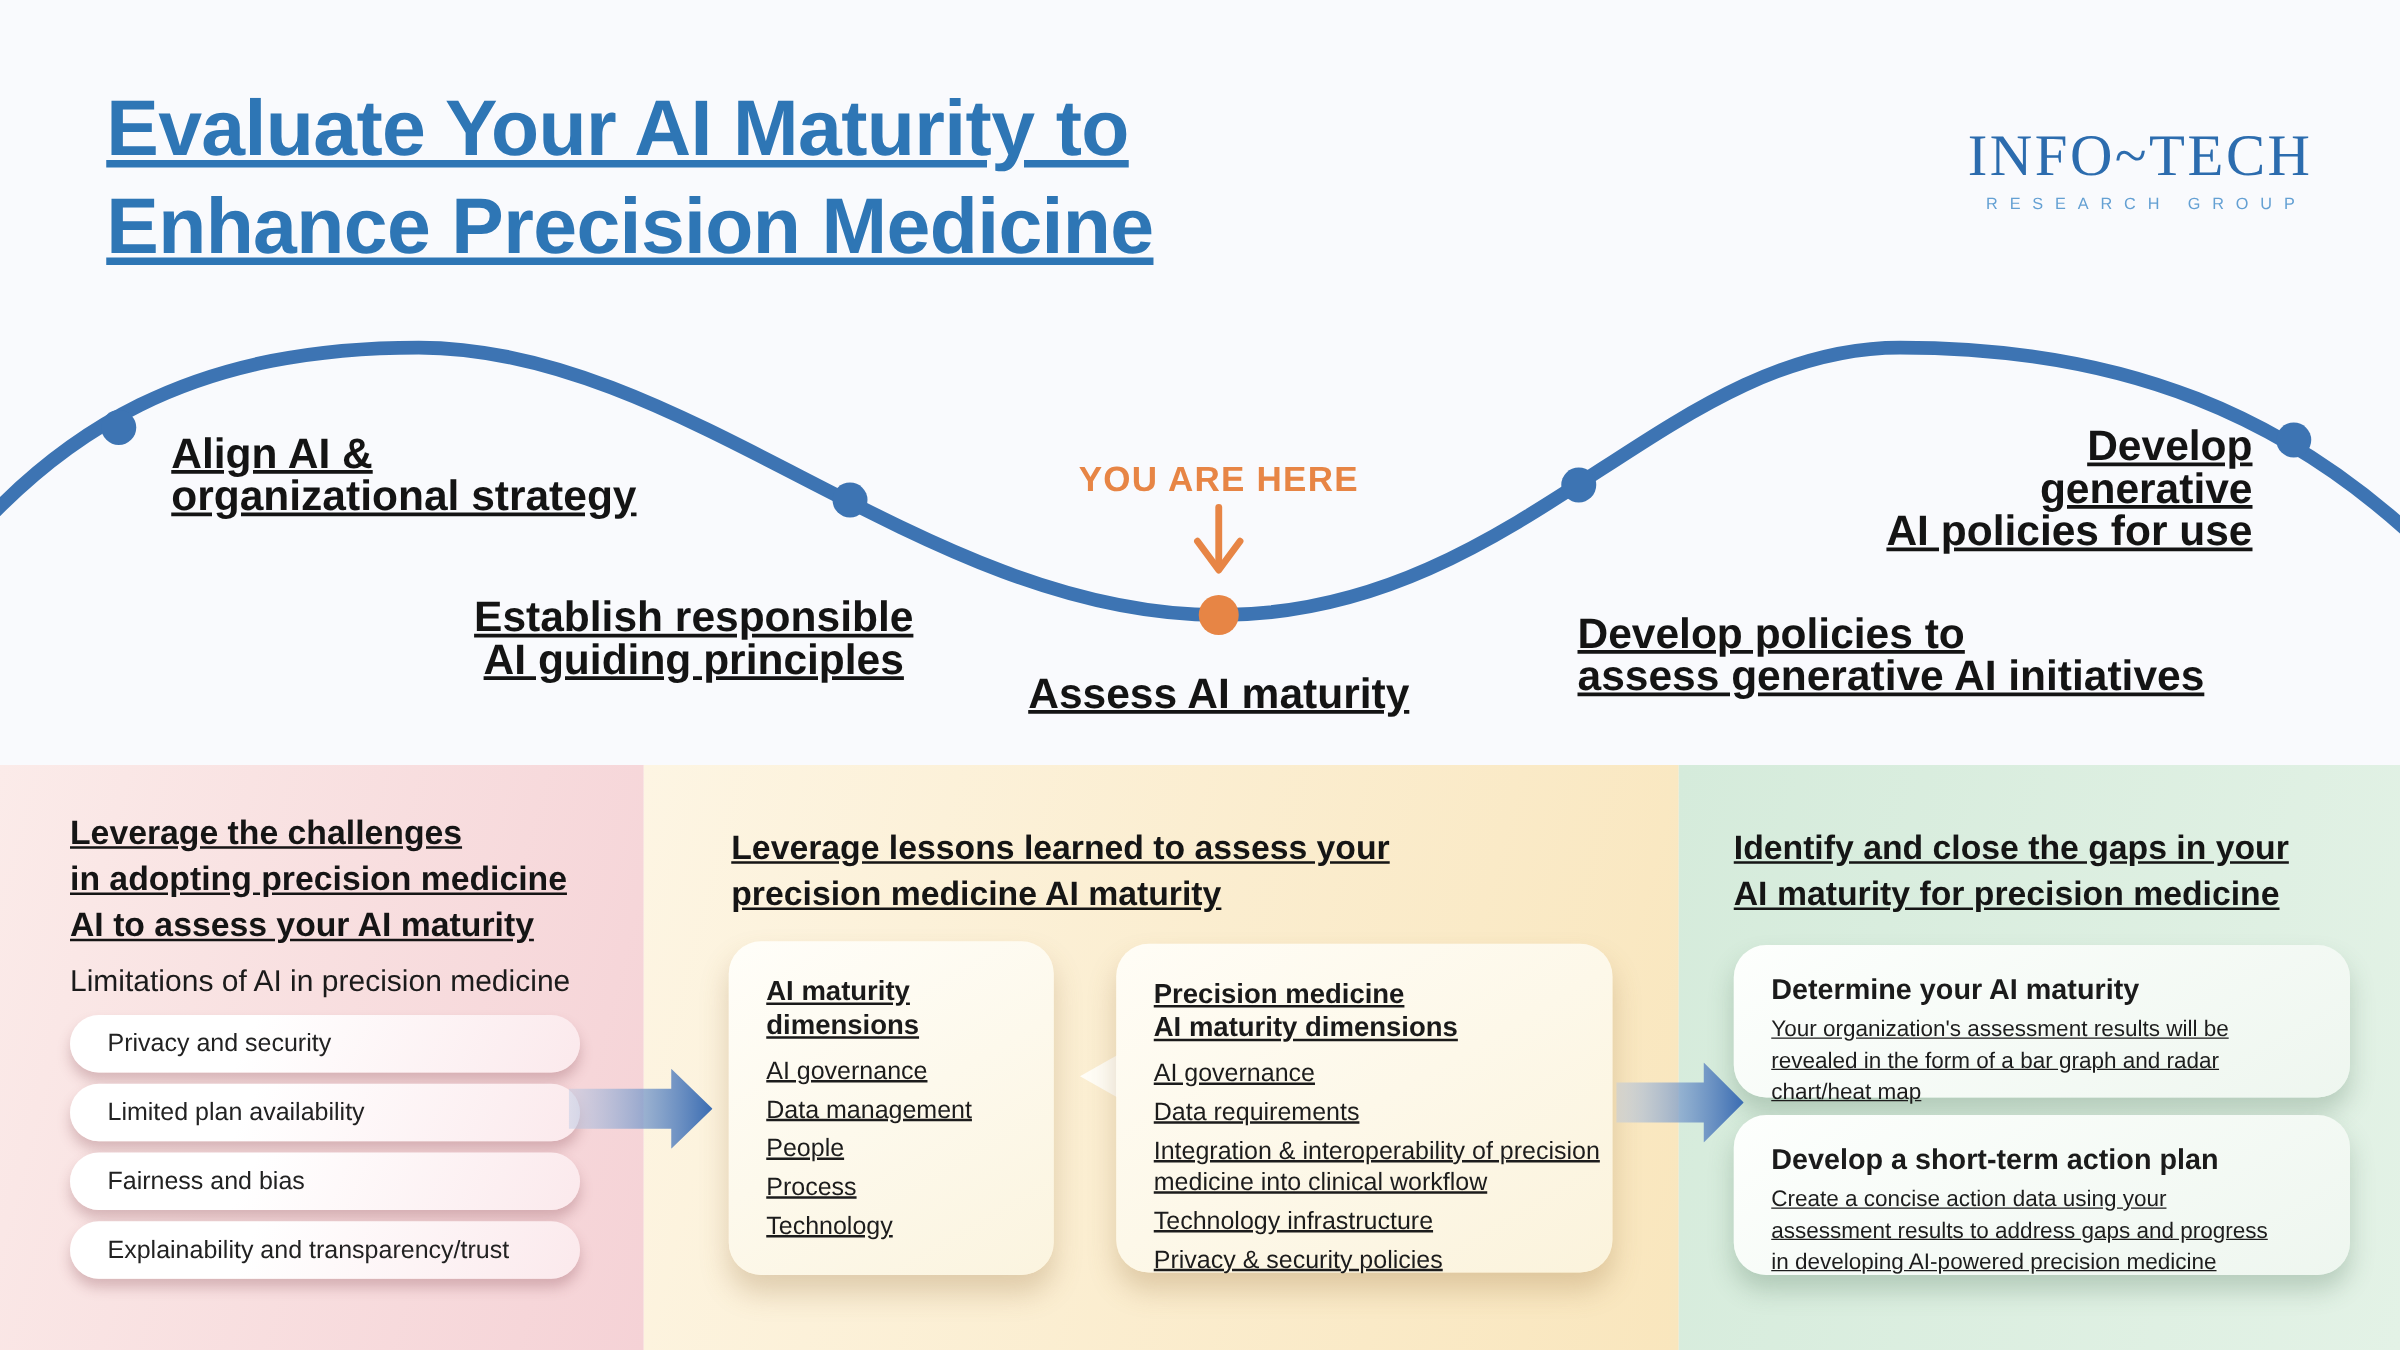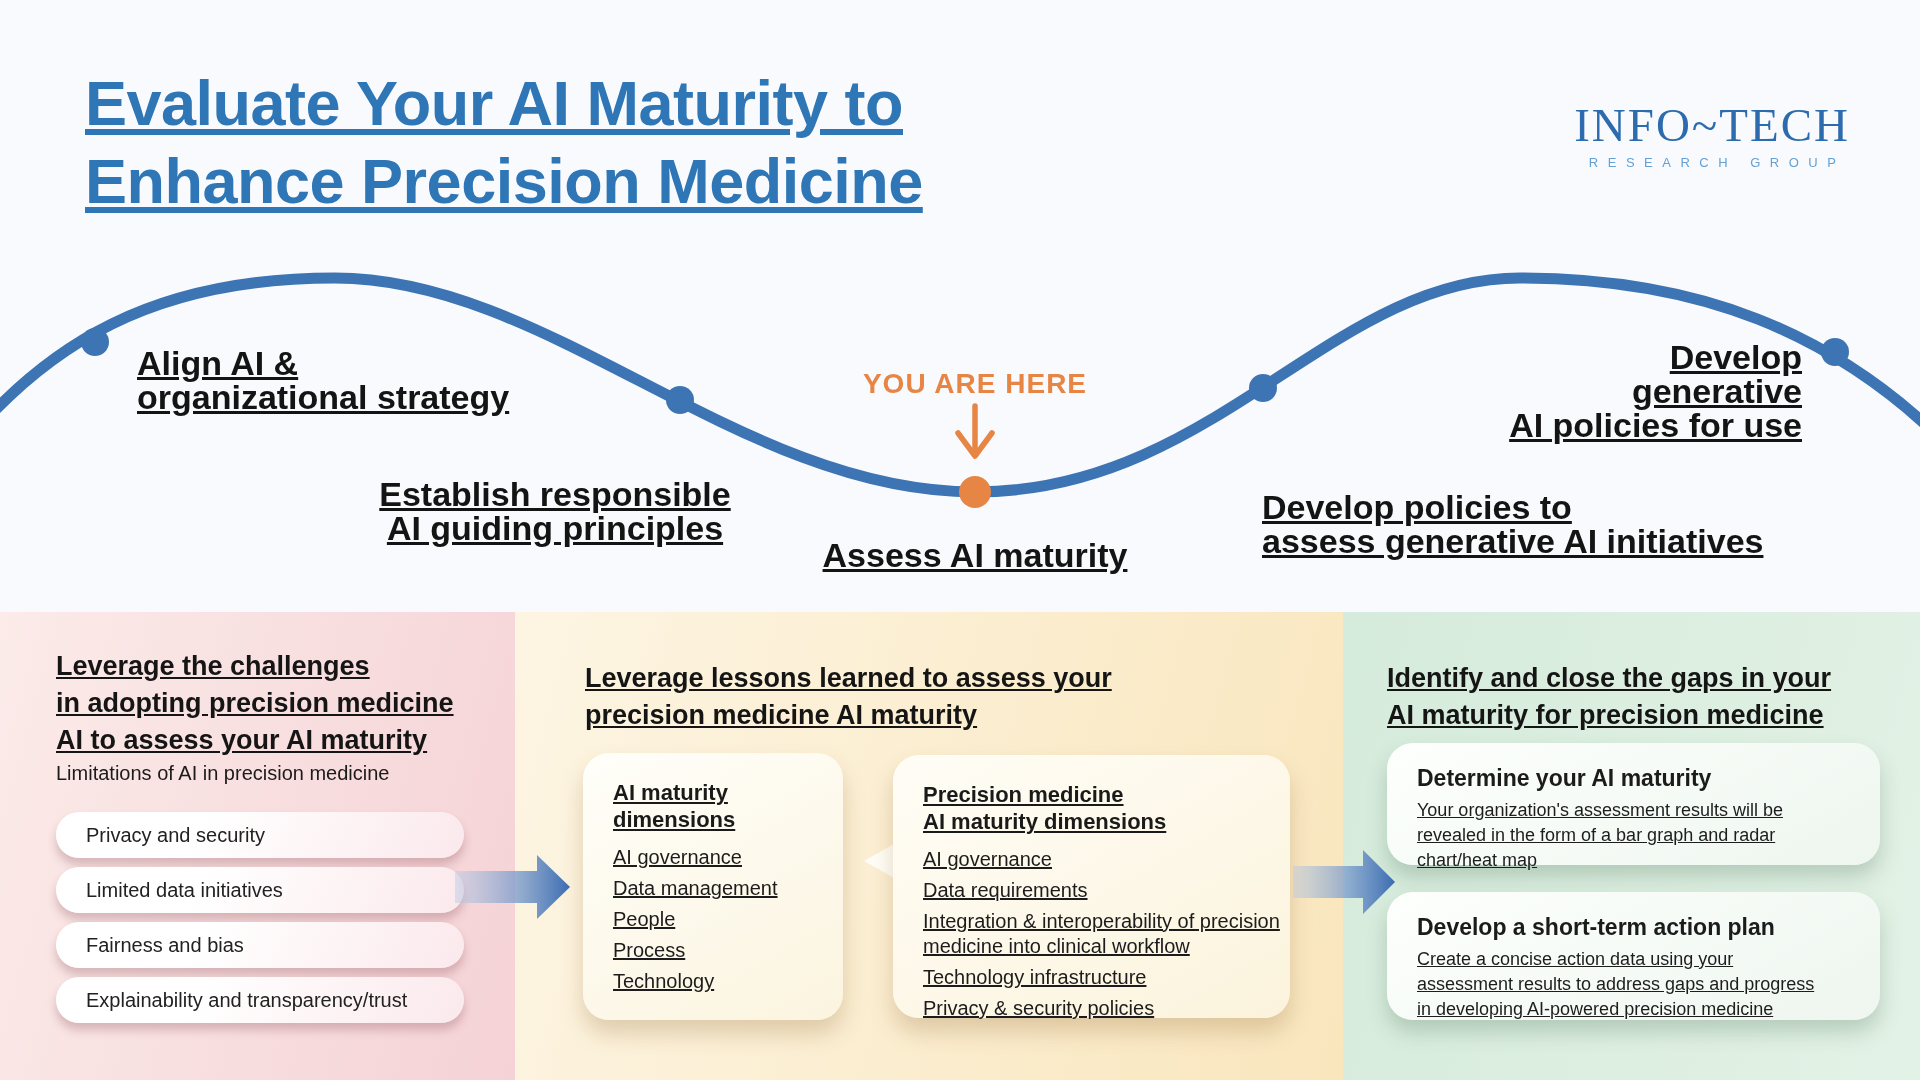--- a/index.html
+++ b/index.html
@@ -28,21 +28,21 @@
 
   
   .panel{position:absolute;top:612px;height:468px;}
   .panel-pink{left:0;width:515px;background:linear-gradient(105deg,#fbebe9 0%,#f5d2d6 100%);}
   .panel-yellow{left:515px;width:828px;background:linear-gradient(105deg,#fdf5e3 0%,#f9e6bd 100%);}
   .panel-green{left:1343px;width:577px;background:linear-gradient(105deg,#d5ebdb 0%,#e3f2e6 100%);}
   .panel-heading{position:absolute;margin:0;font-size:27px;line-height:37px;font-weight:700;color:#151515;}
   .ph-pink{left:56px;top:36px;}
   .ph-yellow{left:70px;top:48px;}
   .ph-green{left:44px;top:48px;}
-  .panel-sub{position:absolute;left:56px;top:150px;font-size:20px;color:#1b1b1b;}
+  .panel-sub{position:absolute;left:56px;top:160px;font-size:24px;color:#1b1b1b;}
 
   .pill{position:absolute;left:56px;width:408px;height:46px;border-radius:23px;
         background:linear-gradient(115deg,#ffffff 35%,#fbe9ec 100%);
         box-shadow:0 7px 10px rgba(125,60,72,0.28);
         display:flex;align-items:center;padding-left:30px;box-sizing:border-box;
         font-size:20px;color:#222;}
   .pill1{top:200px;} .pill2{top:255px;} .pill3{top:310px;} .pill4{top:365px;}
 
   .card{position:absolute;border-radius:26px;}
   .ycard1{left:68px;top:141px;width:260px;height:267px;
@@ -51,21 +51,21 @@
   .ycard2{left:378px;top:143px;width:397px;height:263px;
           background:linear-gradient(150deg,#fffdf6 0%,#fbf3dc 100%);
           box-shadow:0 14px 22px rgba(150,110,60,0.28);}
   .ycard2-tail{position:absolute;left:349px;top:232px;width:0;height:0;
                border-top:17px solid transparent;border-bottom:17px solid transparent;
                border-right:30px solid #fffdf6;}
   .card-title{margin:26px 0 0 30px;font-size:22px;line-height:27px;font-weight:700;color:#1a1a1a;}
   .card-items{margin:12px 0 0 30px;padding:0;list-style:none;font-size:20px;color:#1c1c1c;}
   .card-items li{line-height:25px;margin-top:6px;}
 
-  .gcard1{left:44px;top:131px;width:493px;height:122px;
+  .gcard1{left:44px;top:144px;width:493px;height:122px;
           background:linear-gradient(150deg,#fdfffd 0%,#eef6ef 100%);
           box-shadow:0 12px 20px rgba(60,100,70,0.25);}
   .gcard2{left:44px;top:280px;width:493px;height:128px;
           background:linear-gradient(150deg,#fdfffd 0%,#eef6ef 100%);
           box-shadow:0 12px 20px rgba(60,100,70,0.25);}
   .gcard-title{margin:22px 0 0 30px;font-size:23px;font-weight:700;color:#1b1b1b;}
   .gcard-body{margin:6px 28px 0 30px;font-size:18px;line-height:25px;color:#1d1d1d;}
 
   .arrow-svg{position:absolute;z-index:5;}
   .arrow1{left:455px;top:855px;}
@@ -109,21 +109,21 @@
 assess generative AI initiatives</div>
   <div class="m-label m5 preline">Develop generative
 AI policies for use</div>
 
   <section class="panel panel-pink">
     <h2 class="panel-heading ph-pink preline">Leverage the challenges
 in adopting precision medicine
 AI to assess your AI maturity</h2>
     <div class="panel-sub">Limitations of AI in precision medicine</div>
     <div class="pill pill1">Privacy and security</div>
-    <div class="pill pill2">Limited data initiatives</div>
+    <div class="pill pill2">Limited plan availability</div>
     <div class="pill pill3">Fairness and bias</div>
     <div class="pill pill4">Explainability and transparency/trust</div>
   </section>
 
   <section class="panel panel-yellow">
     <h2 class="panel-heading ph-yellow preline">Leverage lessons learned to assess your
 precision medicine AI maturity</h2>
 
     <div class="card ycard1">
       <h3 class="card-title preline">AI maturity

